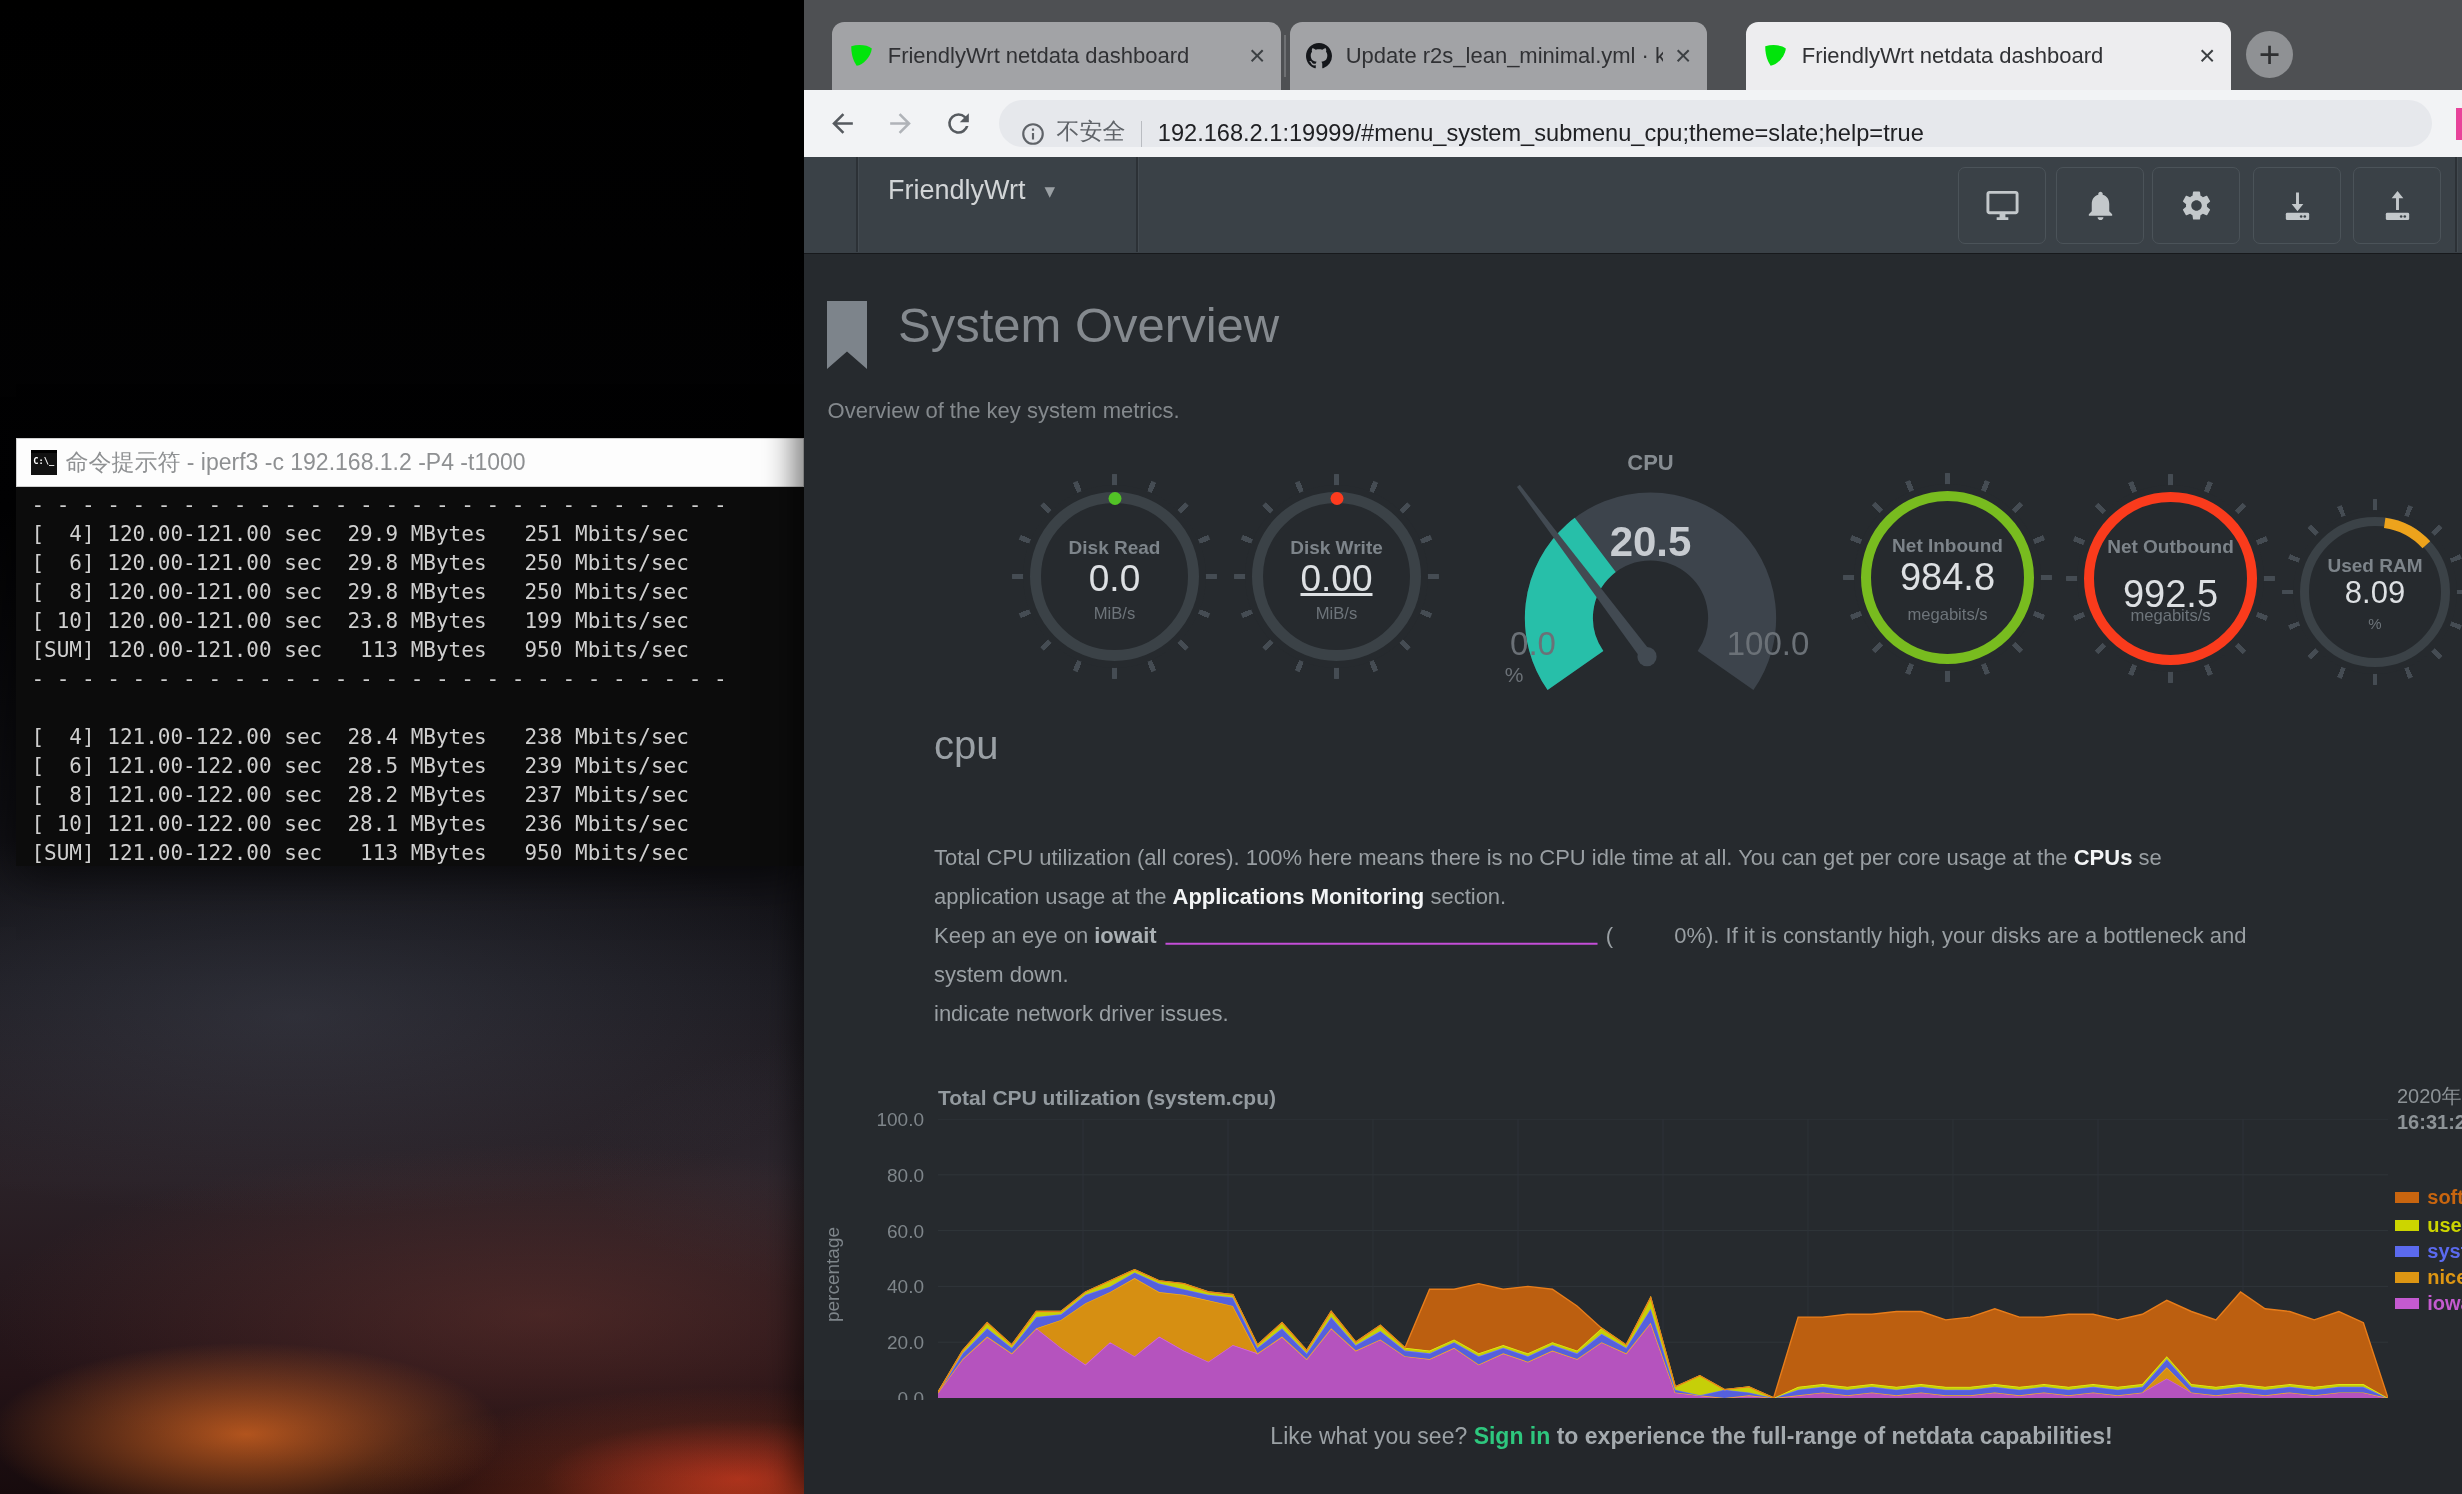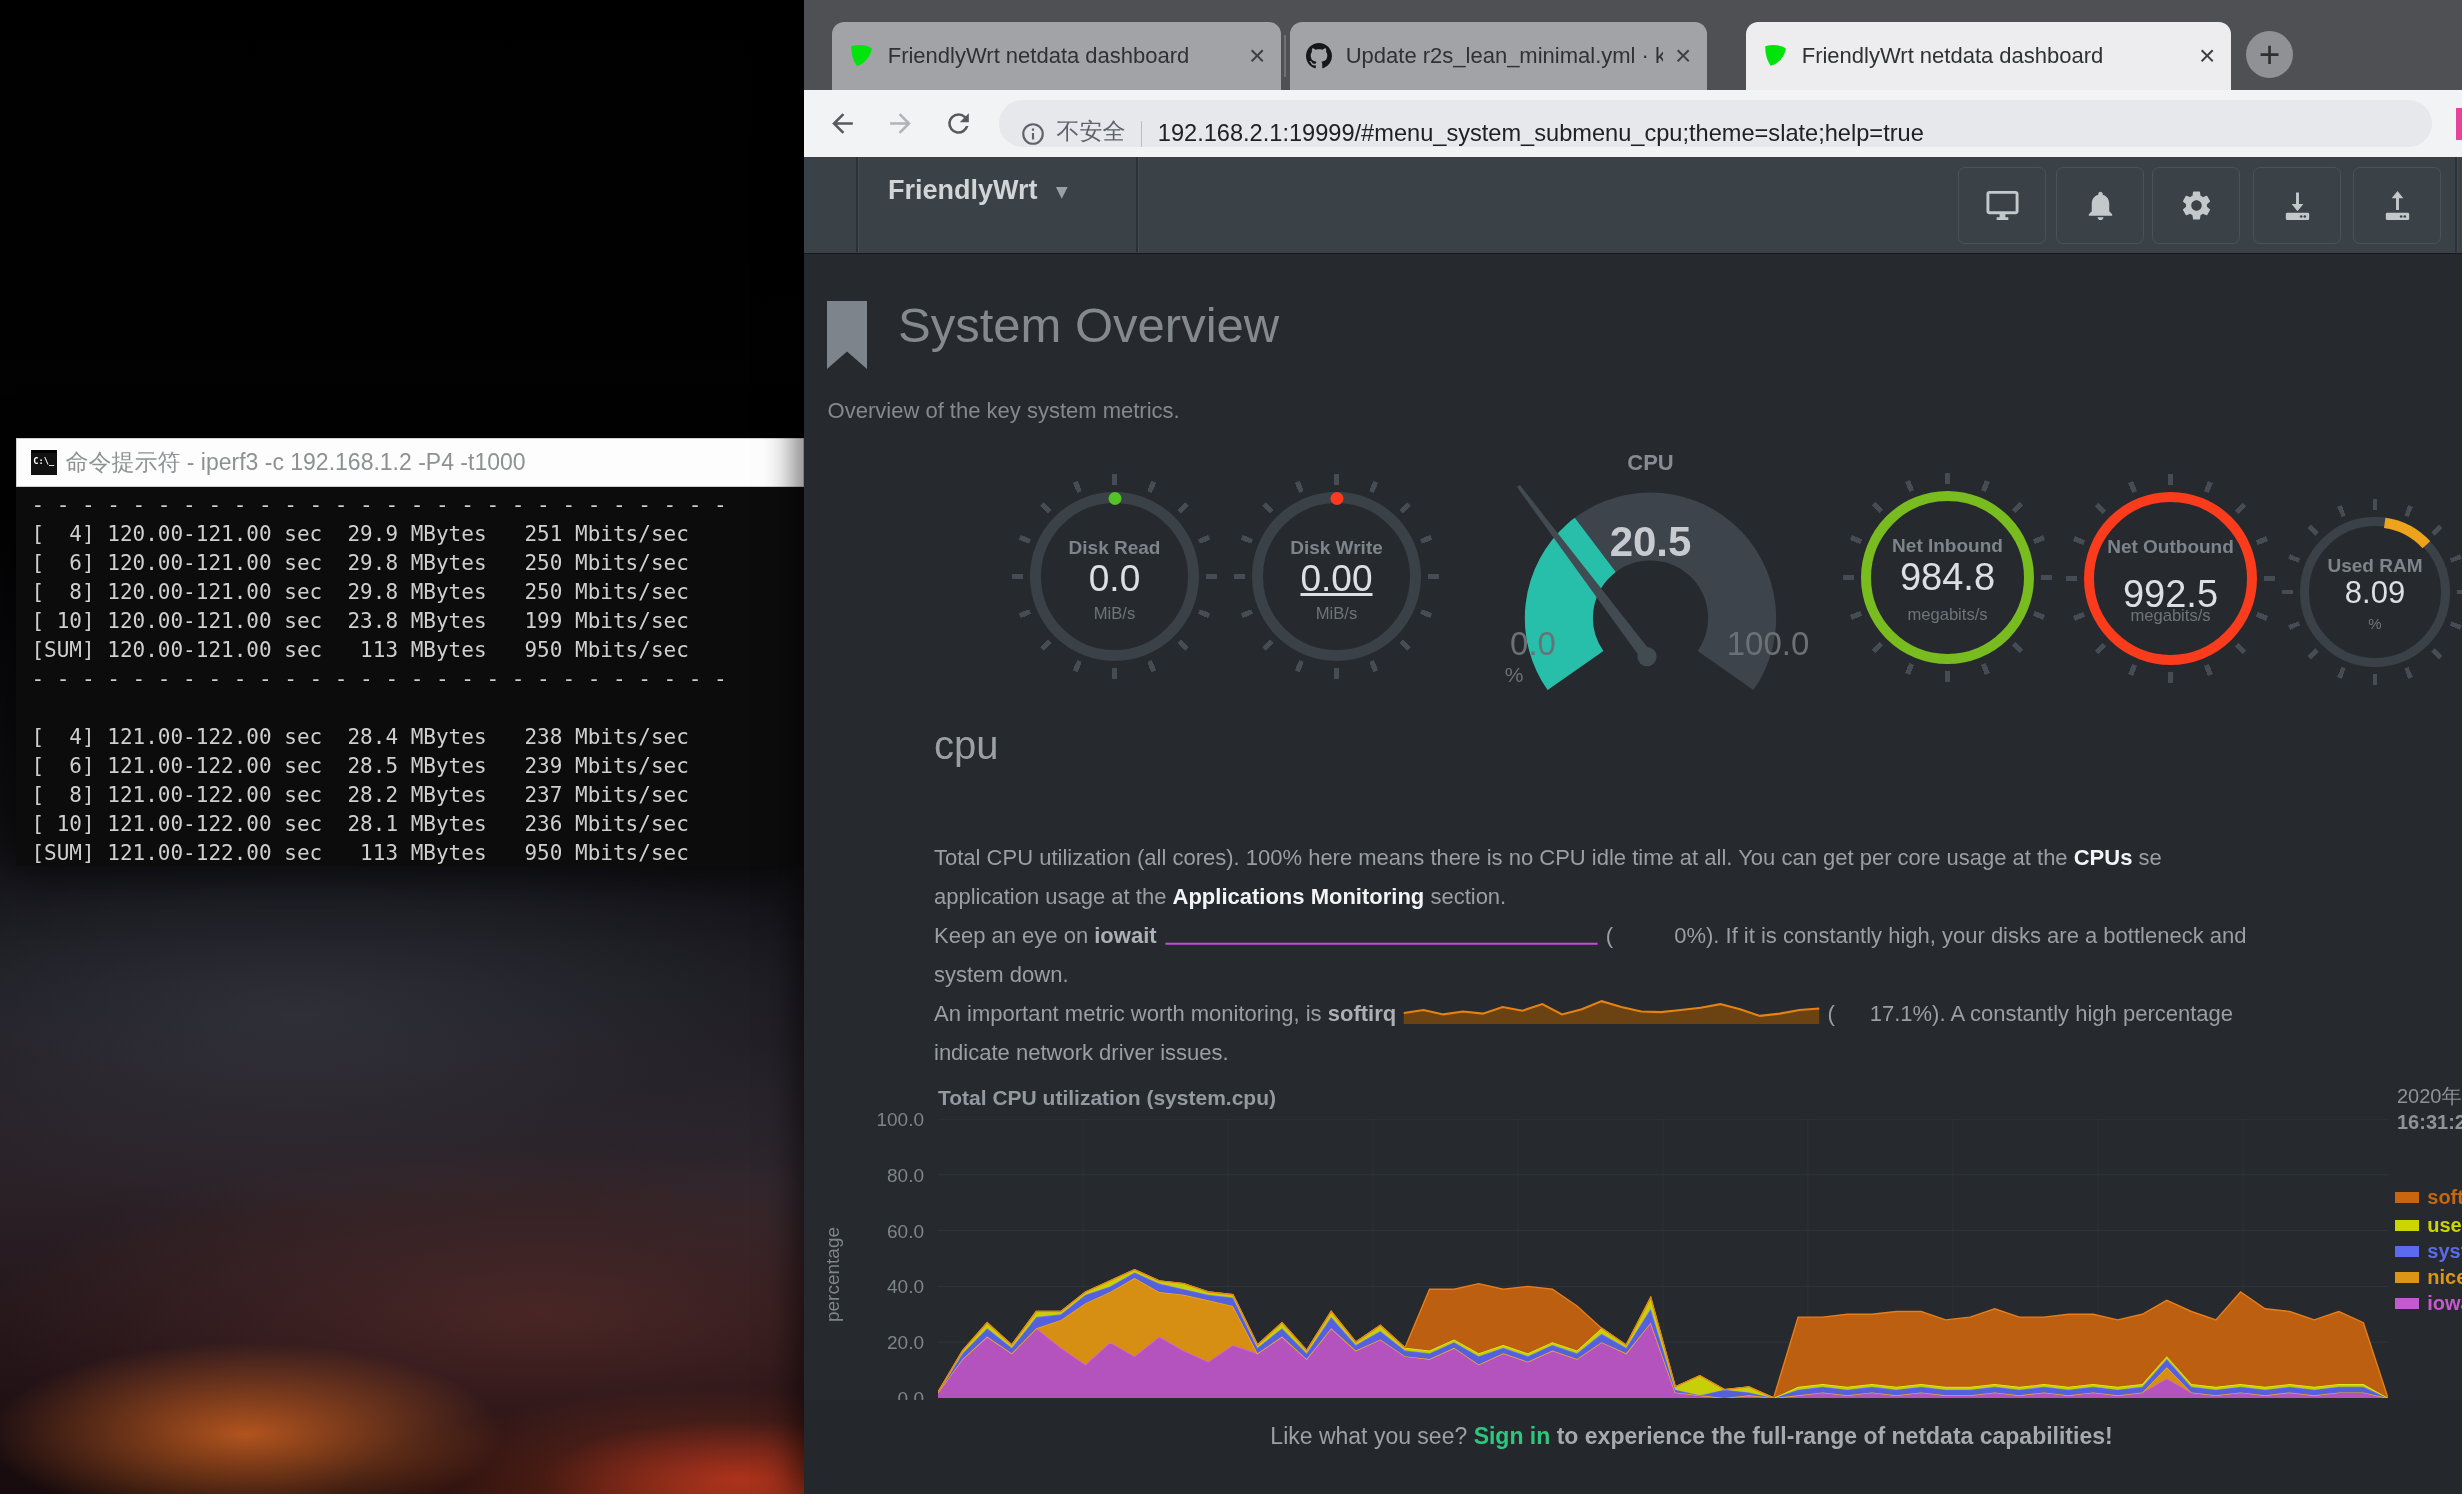--- a/index.html
+++ b/index.html
@@ -47,21 +47,21 @@
           align-items:flex-end;padding:0 21px;overflow:hidden;}
   .sec-label{font-size:23px;color:#5f6368;margin:0 15.7px 0 10.5px;white-space:nowrap;}
   .url-sep{width:0.9px;height:26px;background:#b9bcc1;margin-right:15.7px;}
   .url-text{font-size:23.6px;color:#202124;white-space:nowrap;overflow:hidden;}
   .ext-sliver{position:absolute;right:0;top:17.5px;width:6.1px;height:32px;background:#e8439a;}
   
   .page{position:relative;height:1337px;background:#262a2e;overflow:hidden;}
   .ndbar{position:absolute;left:0;top:0;width:100%;height:97px;background:#3a4147;
          border-bottom:1.7px solid #17191c;box-sizing:border-box;}
   .ndbar-sep{position:absolute;top:0;width:1.7px;height:95px;background:#2c3136;box-shadow:0.9px 0 0 #454c52;}
-  .nd-title{position:absolute;left:84px;top:0;height:67px;display:flex;align-items:center;font-size:27px;color:#d2d5d7;font-weight:bold;}
+  .nd-title{position:absolute;left:84px;top:0;height:67px;display:flex;align-items:center;font-size:27px;color:#d2d5d7;}
   .nd-caret{margin-left:19px;font-size:21px;color:#9aa0a4;}
   .ndbtn{position:absolute;top:9.6px;width:88px;height:77px;border:0.9px solid #4b5359;border-radius:7px;
          box-sizing:border-box;display:flex;align-items:center;justify-content:center;}
   .ndbtn svg{width:35px;height:35px;fill:#c3c8cb;}
   .sect-bookmark{position:absolute;left:23px;top:144px;}
   .sect-title{position:absolute;left:94px;top:140px;font-size:49px;color:#84898e;}
   .sect-sub{position:absolute;left:23.6px;top:241px;font-size:22px;color:#84898d;}
   
   .gauges{position:absolute;left:0;top:291px;width:1658px;height:255px;}
   .cgauge{position:absolute;}
@@ -300,24 +300,20 @@
 
       <div class="cpu-h">cpu</div>
 
       <div class="para">
         <div class="pline"><span>Total CPU utilization (all cores). 100% here means there is no CPU idle time at all. You can get per core usage at the </span><span class="plink">CPUs</span><span> se</span></div>
         <div class="pline"><span>application usage at the </span><span class="plink">Applications Monitoring</span><span> section.</span></div>
         <div class="pline"><span>Keep an eye on </span><span class="pbold">iowait</span> <svg id="spark-iowait" class="spark" viewBox="0 0 500 28" width="437" height="24.4">
               <path d="M2.0,25.0L498.0,25.0" fill="none" stroke="#c44ed8" stroke-width="2.4"></path>
             </svg> <span>(</span><span class="pgap70"></span><span>0%).</span><span> If it is constantly high, your disks are a bottleneck and</span></div>
         <div class="pline"><span>system down.</span></div>
-        <div class="pline"><span>An important metric worth monitoring, is </span><span class="pbold">softirq</span> <svg id="spark-softirq" class="spark" viewBox="0 0 480 34" width="419" height="30" style="margin-bottom:-5.2px;">
-              <path d="M2.0,19.2L24.7,15.8L47.3,20.9L70.0,17.5L92.7,20.0L115.3,12.4L138.0,16.7L160.7,9.1L183.3,20.9L206.0,15.0L228.7,5.7L251.3,12.4L274.0,17.5L296.7,18.3L319.3,15.8L342.0,13.3L364.7,9.1L387.3,15.0L410.0,22.6L432.7,20.0L455.3,15.8L478.0,14.1L478,32L2,32Z" fill="#6b4212"></path>
-              <path d="M2.0,19.2L24.7,15.8L47.3,20.9L70.0,17.5L92.7,20.0L115.3,12.4L138.0,16.7L160.7,9.1L183.3,20.9L206.0,15.0L228.7,5.7L251.3,12.4L274.0,17.5L296.7,18.3L319.3,15.8L342.0,13.3L364.7,9.1L387.3,15.0L410.0,22.6L432.7,20.0L455.3,15.8L478.0,14.1" fill="none" stroke="#e8820f" stroke-width="2.4"></path>
-            </svg> <span>(</span><span class="pgap40"></span><span>17.1%).</span><span> A constantly high percentage</span></div>
         <div class="pline"><span>indicate network driver issues.</span></div>
       </div>
 
       <div class="chart-title">Total CPU utilization (system.cpu)</div>
       <div class="chart-date">2020年3</div>
       <div class="chart-time">16:31:2</div>
 
       <div class="ytick" style="top:952px;">100.0</div>
       <div class="ytick" style="top:1008px;">80.0</div>
       <div class="ytick" style="top:1064px;">60.0</div>

